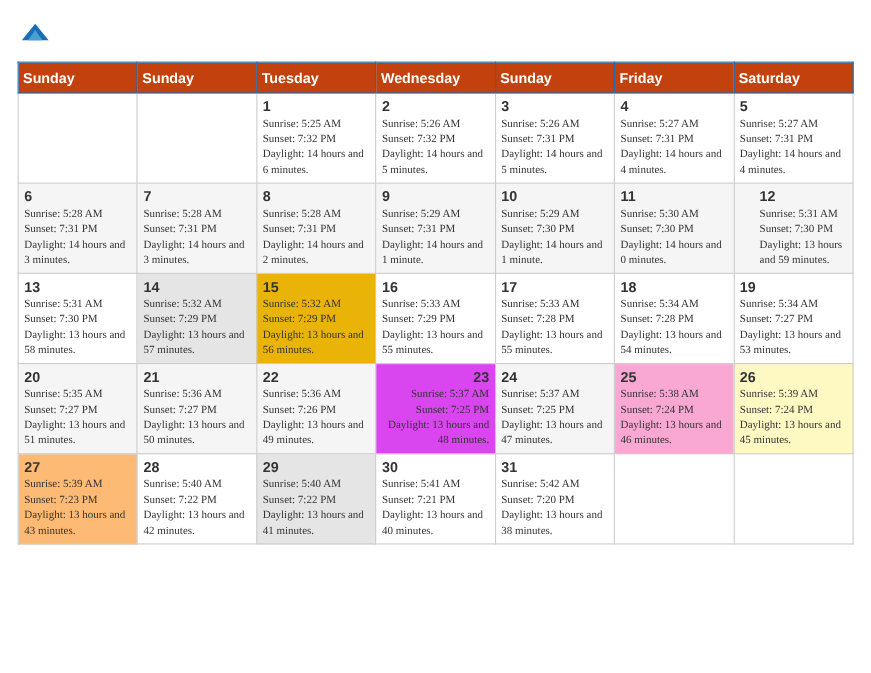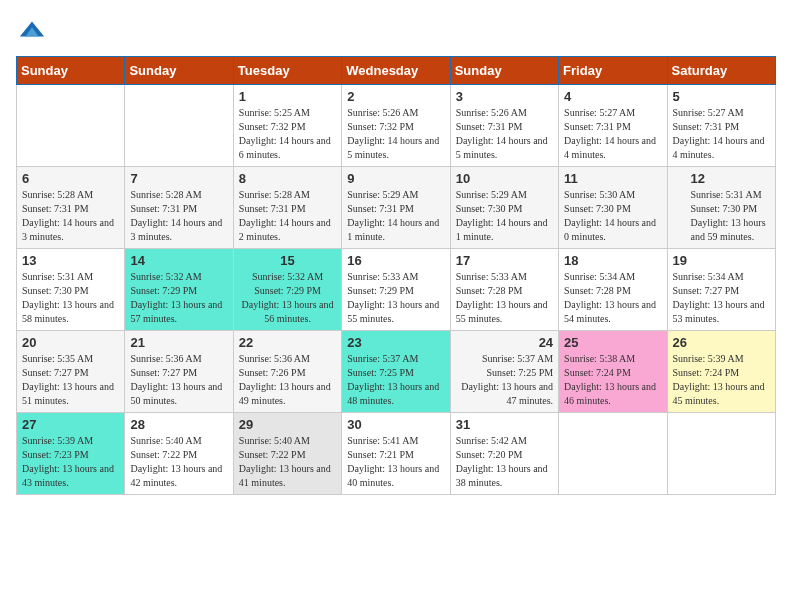--- a/index.html
+++ b/index.html
@@ -140,38 +140,38 @@
         <td style="background-color: rgb(245, 245, 245);"><span class="day-number">6</span><span class="day-info">Sunrise: 5:28 AM<br>Sunset: 7:31 PM<br>Daylight: 14 hours and 3 minutes.</span></td>
         <td style="background-color: rgb(245, 245, 245);"><span class="day-number">7</span><span class="day-info">Sunrise: 5:28 AM<br>Sunset: 7:31 PM<br>Daylight: 14 hours and 3 minutes.</span></td>
         <td style="background-color: rgb(245, 245, 245);"><span class="day-number">8</span><span class="day-info">Sunrise: 5:28 AM<br>Sunset: 7:31 PM<br>Daylight: 14 hours and 2 minutes.</span></td>
         <td style="background-color: rgb(245, 245, 245);"><span class="day-number">9</span><span class="day-info">Sunrise: 5:29 AM<br>Sunset: 7:31 PM<br>Daylight: 14 hours and 1 minute.</span></td>
         <td style="background-color: rgb(245, 245, 245);"><span class="day-number">10</span><span class="day-info">Sunrise: 5:29 AM<br>Sunset: 7:30 PM<br>Daylight: 14 hours and 1 minute.</span></td>
         <td style="background-color: rgb(245, 245, 245);"><span class="day-number">11</span><span class="day-info">Sunrise: 5:30 AM<br>Sunset: 7:30 PM<br>Daylight: 14 hours and 0 minutes.</span></td>
         <td style="background-color: rgb(245, 245, 245); padding-left: 23px;"><span class="day-number">12</span><span class="day-info">Sunrise: 5:31 AM<br>Sunset: 7:30 PM<br>Daylight: 13 hours and 59 minutes.</span></td>
       </tr>
       <tr>
         <td style="background-color: rgb(255, 255, 255);"><span class="day-number">13</span><span class="day-info">Sunrise: 5:31 AM<br>Sunset: 7:30 PM<br>Daylight: 13 hours and 58 minutes.</span></td>
-        <td style="background-color: #5eead4;"><span class="day-number">14</span><span class="day-info">Sunrise: 5:32 AM<br>Sunset: 7:29 PM<br>Daylight: 13 hours and 57 minutes.</span></td>
-        <td style="background-color: #5eead4; text-align: center;"><span class="day-number">15</span><span class="day-info">Sunrise: 5:32 AM<br>Sunset: 7:29 PM<br>Daylight: 13 hours and 56 minutes.</span></td>
+        <td style="background-color: #e5e5e5;"><span class="day-number">14</span><span class="day-info">Sunrise: 5:32 AM<br>Sunset: 7:29 PM<br>Daylight: 13 hours and 57 minutes.</span></td>
+        <td style="background-color: #eab308;"><span class="day-number">15</span><span class="day-info">Sunrise: 5:32 AM<br>Sunset: 7:29 PM<br>Daylight: 13 hours and 56 minutes.</span></td>
         <td style="background-color: rgb(255, 255, 255);"><span class="day-number">16</span><span class="day-info">Sunrise: 5:33 AM<br>Sunset: 7:29 PM<br>Daylight: 13 hours and 55 minutes.</span></td>
         <td style="background-color: rgb(255, 255, 255);"><span class="day-number">17</span><span class="day-info">Sunrise: 5:33 AM<br>Sunset: 7:28 PM<br>Daylight: 13 hours and 55 minutes.</span></td>
         <td style="background-color: rgb(255, 255, 255);"><span class="day-number">18</span><span class="day-info">Sunrise: 5:34 AM<br>Sunset: 7:28 PM<br>Daylight: 13 hours and 54 minutes.</span></td>
         <td style="background-color: rgb(255, 255, 255);"><span class="day-number">19</span><span class="day-info">Sunrise: 5:34 AM<br>Sunset: 7:27 PM<br>Daylight: 13 hours and 53 minutes.</span></td>
       </tr>
       <tr>
         <td style="background-color: rgb(245, 245, 245);"><span class="day-number">20</span><span class="day-info">Sunrise: 5:35 AM<br>Sunset: 7:27 PM<br>Daylight: 13 hours and 51 minutes.</span></td>
         <td style="background-color: rgb(245, 245, 245);"><span class="day-number">21</span><span class="day-info">Sunrise: 5:36 AM<br>Sunset: 7:27 PM<br>Daylight: 13 hours and 50 minutes.</span></td>
         <td style="background-color: rgb(245, 245, 245);"><span class="day-number">22</span><span class="day-info">Sunrise: 5:36 AM<br>Sunset: 7:26 PM<br>Daylight: 13 hours and 49 minutes.</span></td>
-        <td style="background-color: #5eead4;"><span class="day-number">23</span><span class="day-info">Sunrise: 5:37 AM<br>Sunset: 7:25 PM<br>Daylight: 13 hours and 48 minutes.</span></td>
-        <td style="background-color: rgb(245, 245, 245); text-align: right;"><span class="day-number">24</span><span class="day-info">Sunrise: 5:37 AM<br>Sunset: 7:25 PM<br>Daylight: 13 hours and 47 minutes.</span></td>
+        <td style="background-color: #d946ef; text-align: right;"><span class="day-number">23</span><span class="day-info">Sunrise: 5:37 AM<br>Sunset: 7:25 PM<br>Daylight: 13 hours and 48 minutes.</span></td>
+        <td style="background-color: rgb(245, 245, 245);"><span class="day-number">24</span><span class="day-info">Sunrise: 5:37 AM<br>Sunset: 7:25 PM<br>Daylight: 13 hours and 47 minutes.</span></td>
         <td style="background-color: #f9a8d4;"><span class="day-number">25</span><span class="day-info">Sunrise: 5:38 AM<br>Sunset: 7:24 PM<br>Daylight: 13 hours and 46 minutes.</span></td>
         <td style="background-color: #fef9c3;"><span class="day-number">26</span><span class="day-info">Sunrise: 5:39 AM<br>Sunset: 7:24 PM<br>Daylight: 13 hours and 45 minutes.</span></td>
       </tr>
       <tr>
-        <td style="background-color: #5eead4;"><span class="day-number">27</span><span class="day-info">Sunrise: 5:39 AM<br>Sunset: 7:23 PM<br>Daylight: 13 hours and 43 minutes.</span></td>
+        <td style="background-color: #fdba74;"><span class="day-number">27</span><span class="day-info">Sunrise: 5:39 AM<br>Sunset: 7:23 PM<br>Daylight: 13 hours and 43 minutes.</span></td>
         <td style="background-color: rgb(255, 255, 255);"><span class="day-number">28</span><span class="day-info">Sunrise: 5:40 AM<br>Sunset: 7:22 PM<br>Daylight: 13 hours and 42 minutes.</span></td>
         <td style="background-color: #e5e5e5;"><span class="day-number">29</span><span class="day-info">Sunrise: 5:40 AM<br>Sunset: 7:22 PM<br>Daylight: 13 hours and 41 minutes.</span></td>
         <td style="background-color: rgb(255, 255, 255);"><span class="day-number">30</span><span class="day-info">Sunrise: 5:41 AM<br>Sunset: 7:21 PM<br>Daylight: 13 hours and 40 minutes.</span></td>
         <td style="background-color: rgb(255, 255, 255);"><span class="day-number">31</span><span class="day-info">Sunrise: 5:42 AM<br>Sunset: 7:20 PM<br>Daylight: 13 hours and 38 minutes.</span></td>
         <td class="empty-cell" style="background-color: rgb(255, 255, 255);"></td>
         <td class="empty-cell" style="background-color: rgb(255, 255, 255);"></td>
       </tr>
     </tbody>
 </table>
 

